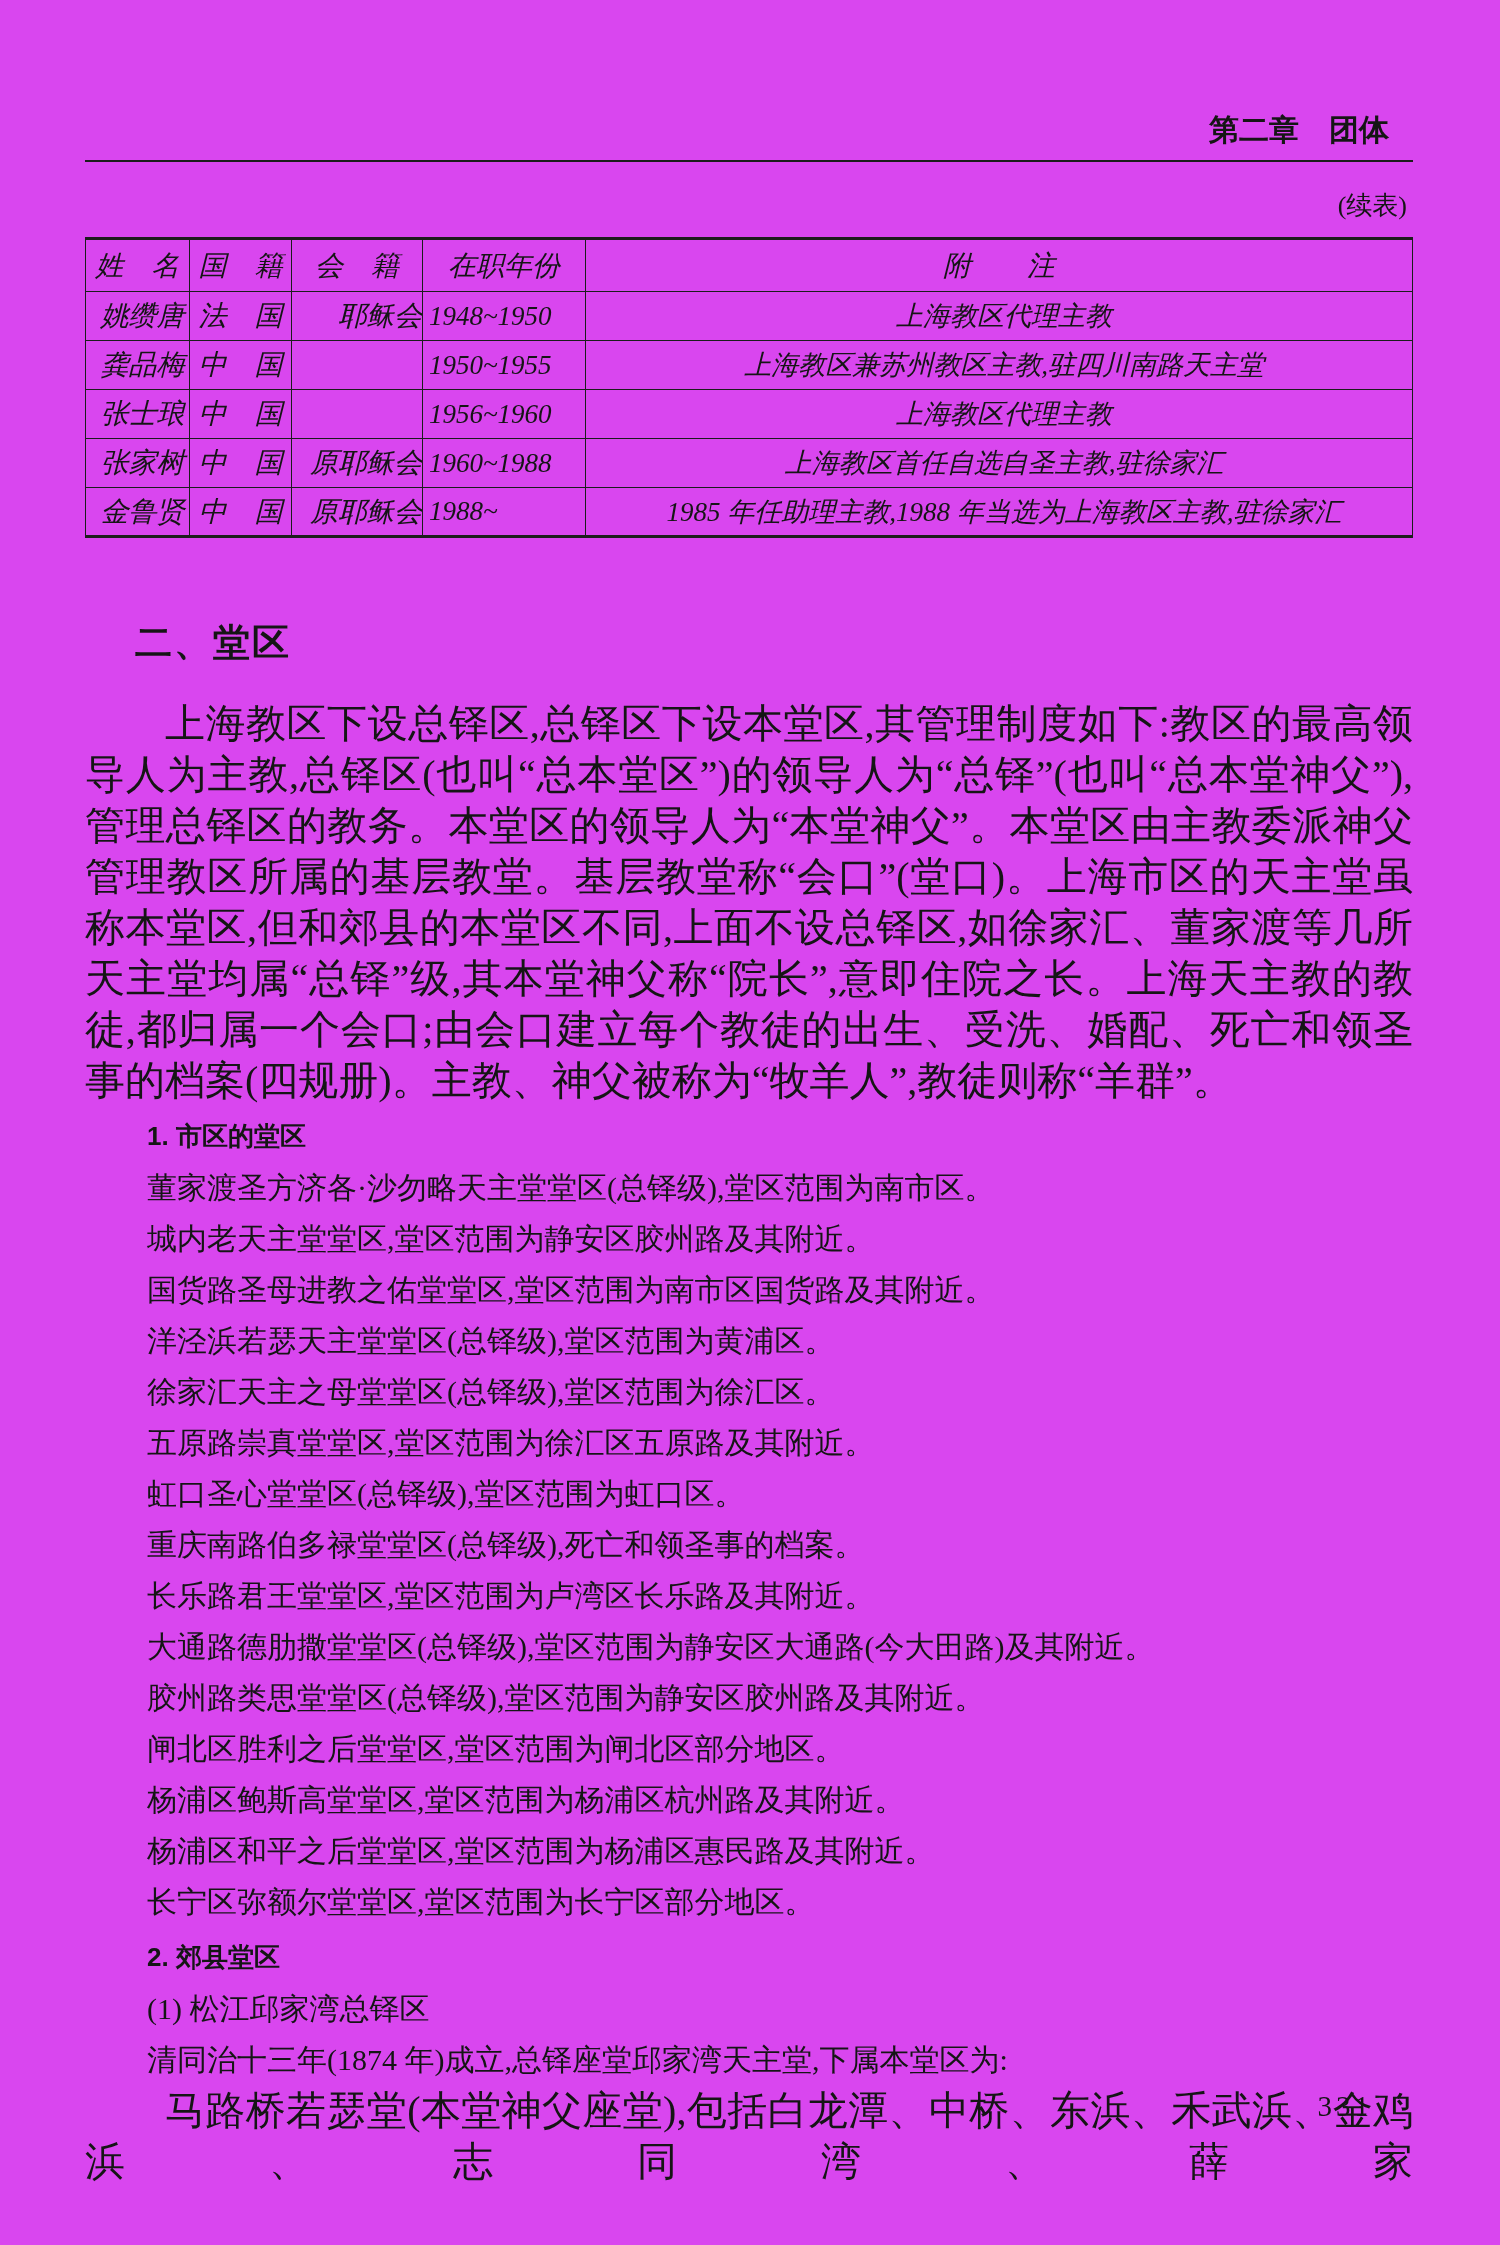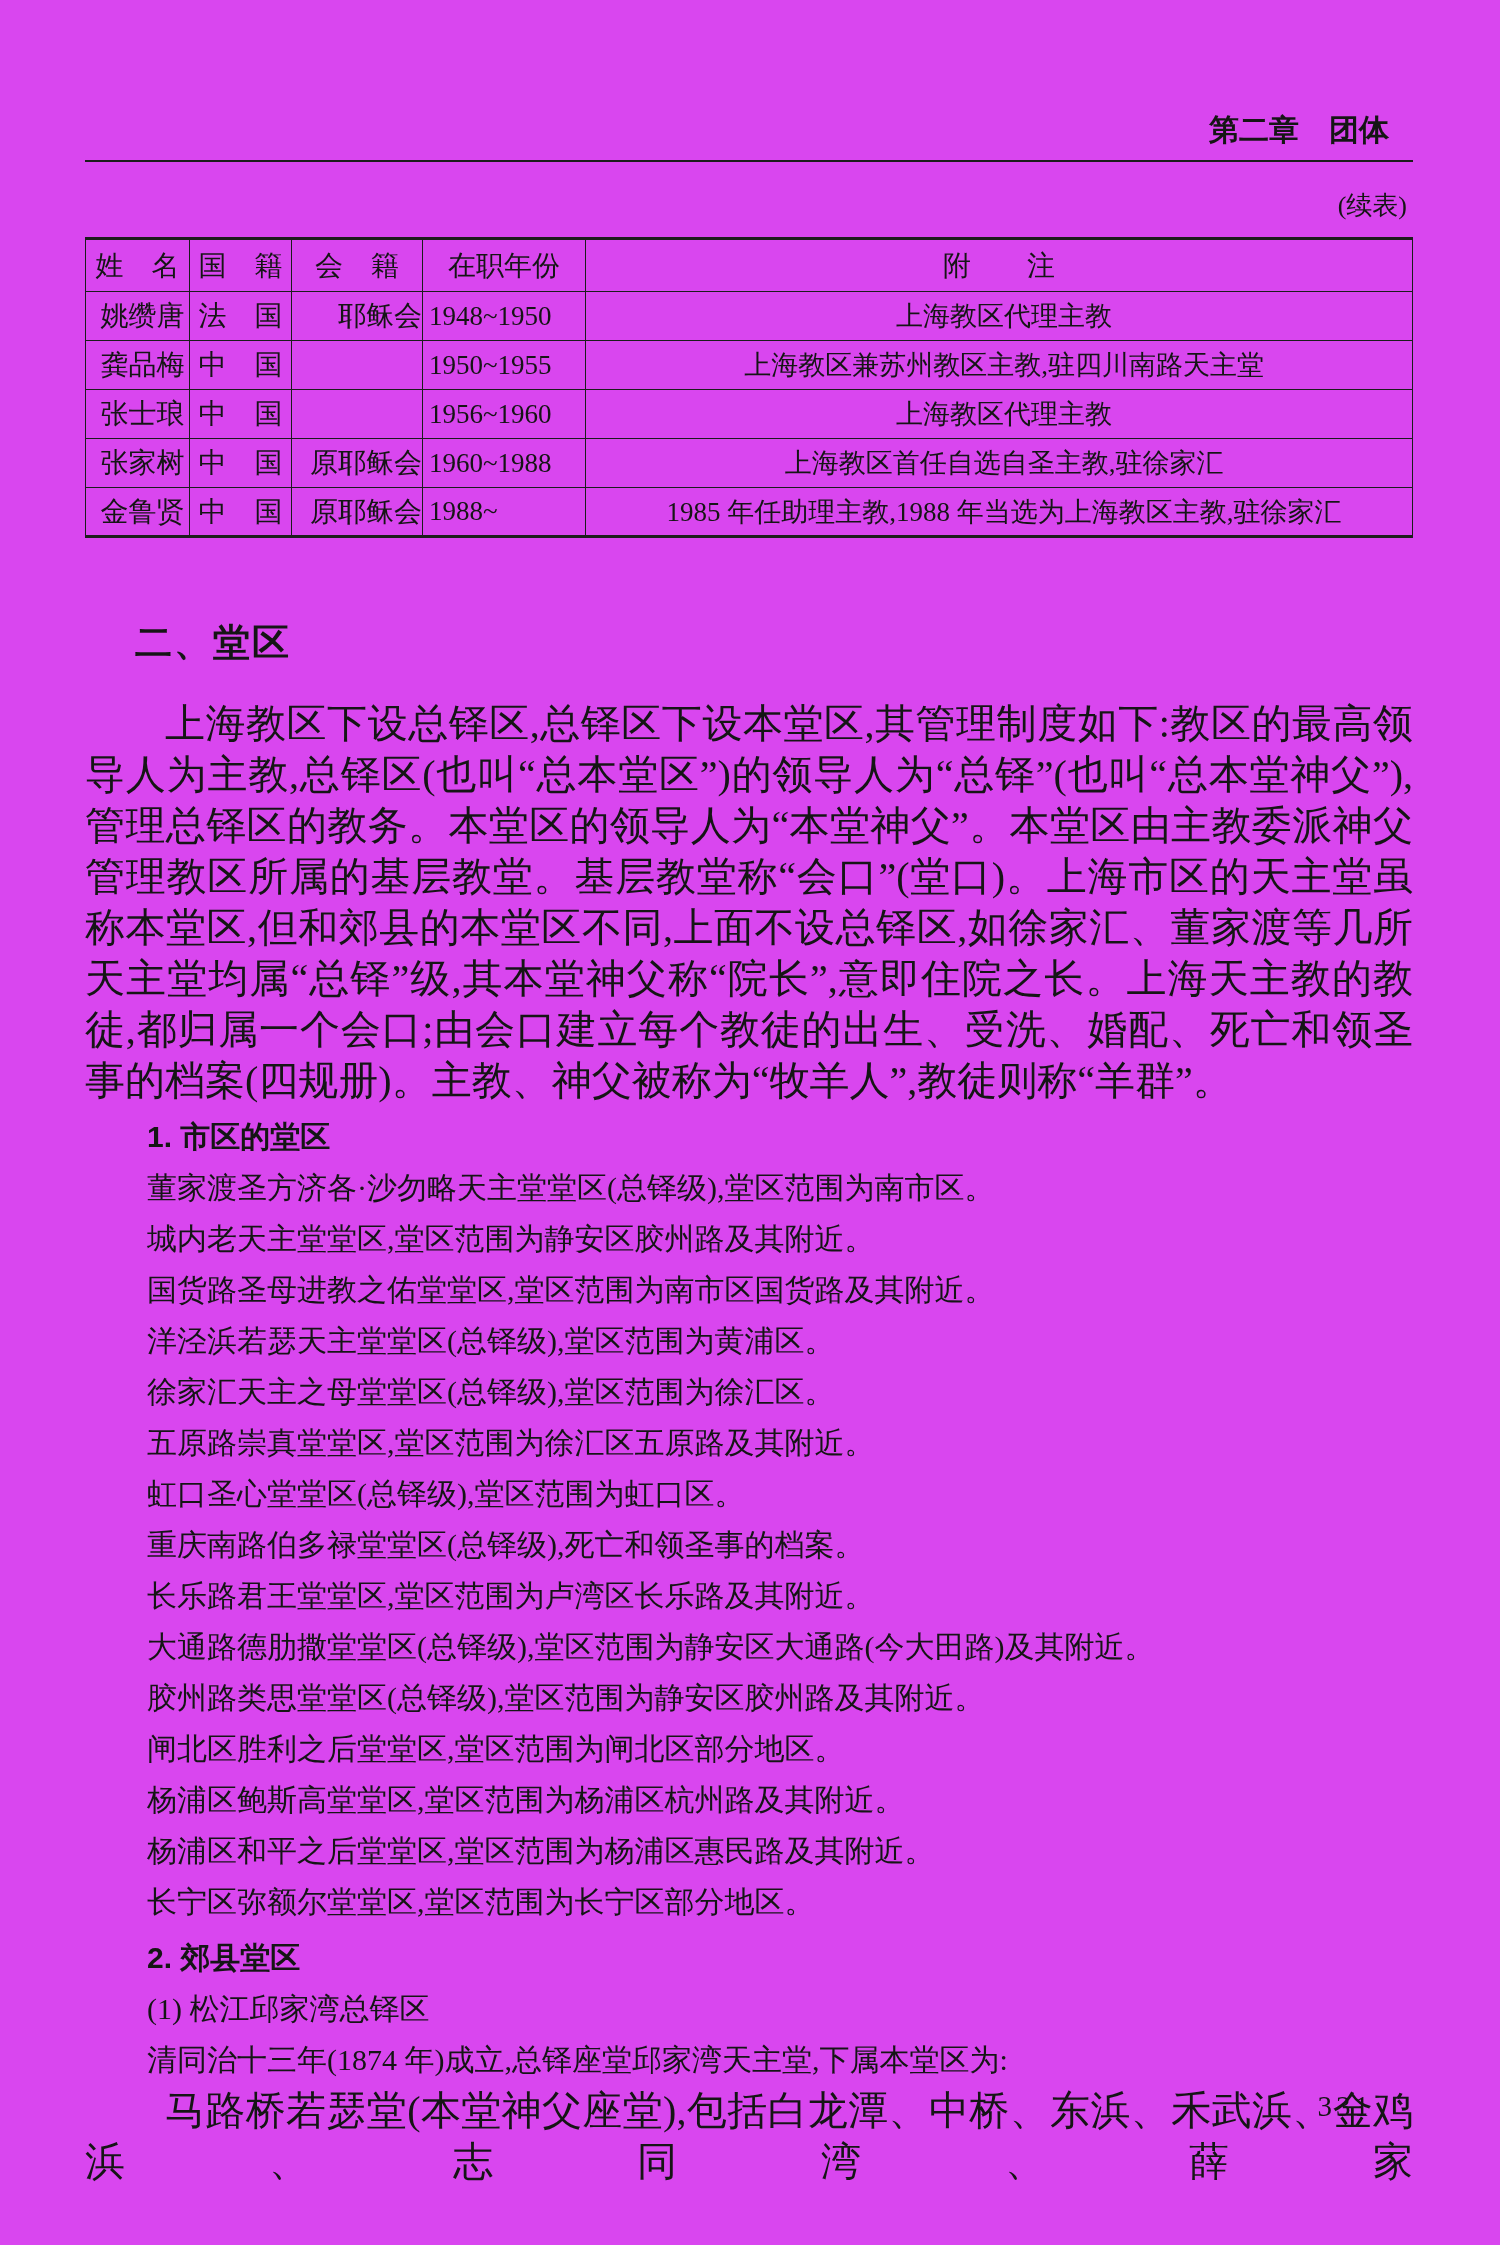--- a/index.html
+++ b/index.html
@@ -42,20 +42,21 @@
     font-size:28px;
     border-top:3px solid #1c1c1c;
     border-bottom:3.5px solid #1c1c1c;
   }
   table.bishops th, table.bishops td {
     border:1.6px solid #1c1c1c;
     height:49px;
     vertical-align:middle;
     white-space:nowrap;
     overflow:hidden;
+    font-style:italic;
   }
   table.bishops th {
     height:53px;
     font-weight:normal;
     text-align:center;
   }
   td.c-name   { text-align:center; padding-left:10px; }
   td.c-nat    { text-align:center; }
   td.c-member { text-align:right; padding-left:12px; }
   td.c-years  { text-align:left; padding-left:6px; font-size:27px; }
@@ -74,21 +75,21 @@
     font-size:40px;
     line-height:51px;
     text-align:justify;
     text-indent:2em;
   }
   .sub-title {
     margin-top:5px;
     padding-left:62px;
     font-family:"Liberation Sans", sans-serif;
     font-weight:bold;
-    font-size:30px;
+    font-size:26px;
     line-height:51px;
   }
   .parish-list div, .plain-line {
     padding-left:62px;
     font-size:30px;
     line-height:51px;
     white-space:nowrap;
   }
   .fill-line {
     font-size:40px;

